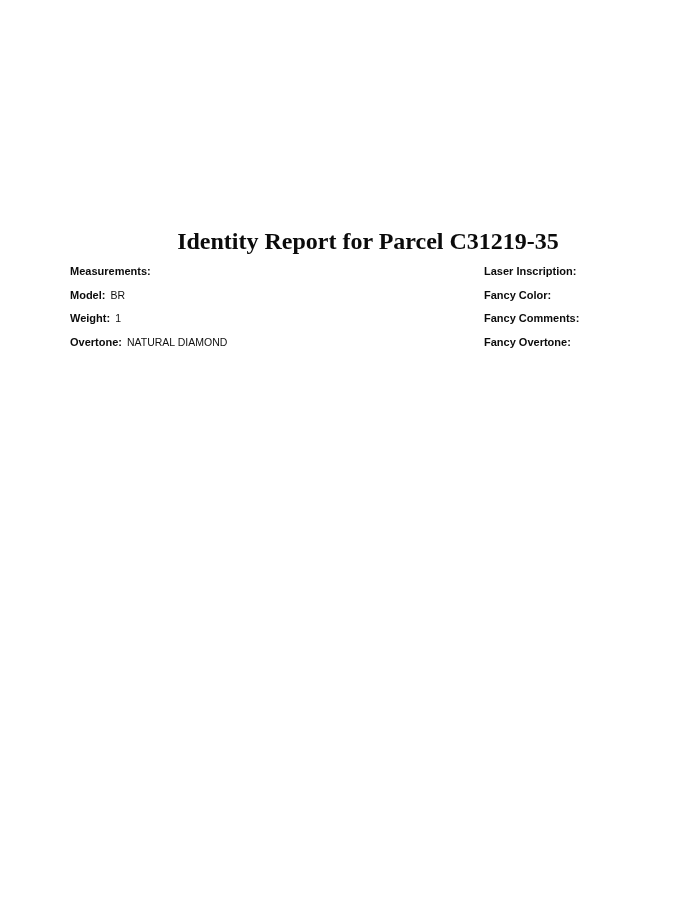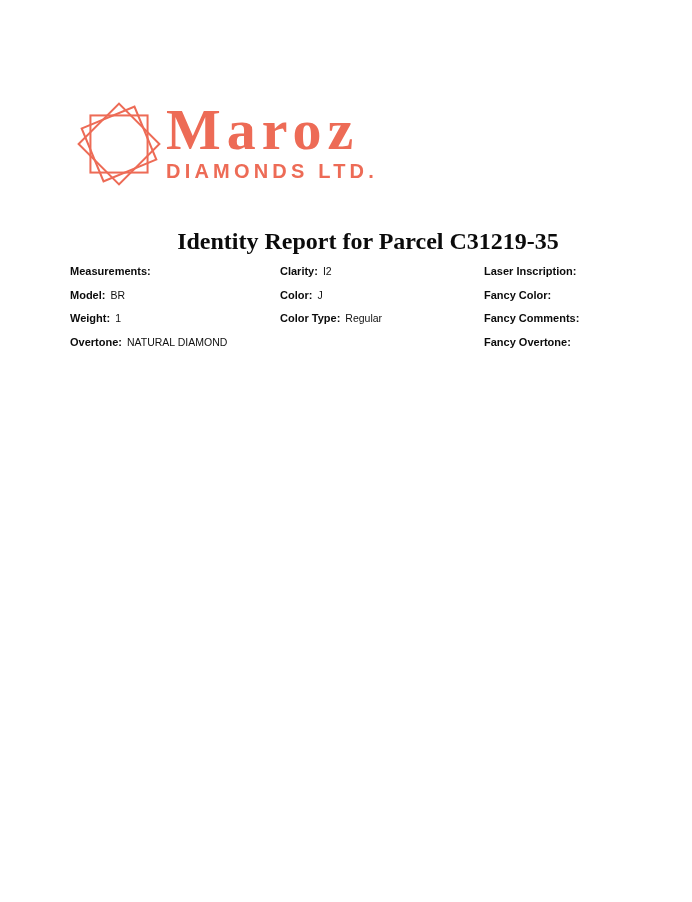--- a/index.html
+++ b/index.html
@@ -106,64 +106,40 @@
     font-size: 10px;
     font-weight: 400;
     color: #222222;
   }
 </style>
 </head>
 <body>
 
 <div class="page">
 
-  <header class="logo">
-    <svg class="logo-icon" viewBox="0 0 100 100" aria-hidden="true">
-      <g fill="none" stroke="var(--accent, #ED6B56)" stroke-width="2.4">
-        <rect x="16" y="16" width="68" height="68"></rect>
-        <rect x="16" y="16" width="68" height="68" transform="rotate(45 50 50)"></rect>
-        <rect x="16" y="16" width="68" height="68" transform="rotate(67.5 50 50)"></rect>
-      </g>
-    </svg>
-    <div class="logo-text">
-      <div class="brand-name">Maroz</div>
-      <div class="brand-subtitle">DIAMONDS LTD.</div>
-    </div>
-  </header>
 
   <h1 class="report-title">Identity Report for Parcel C31219-35</h1>
 
   <section class="fields">
 
     <div class="col col-left">
       <div class="field-row">
         <span class="lbl">Measurements:</span><span class="val"></span>
       </div>
       <div class="field-row">
         <span class="lbl">Model:</span><span class="val">BR</span>
       </div>
       <div class="field-row">
         <span class="lbl">Weight:</span><span class="val">1</span>
       </div>
       <div class="field-row">
         <span class="lbl">Overtone:</span><span class="val">NATURAL DIAMOND</span>
       </div>
     </div>
 
-    <div class="col col-middle">
-      <div class="field-row">
-        <span class="lbl">Clarity:</span><span class="val">I2</span>
-      </div>
-      <div class="field-row">
-        <span class="lbl">Color:</span><span class="val">J</span>
-      </div>
-      <div class="field-row">
-        <span class="lbl">Color Type:</span><span class="val">Regular</span>
-      </div>
-    </div>
 
     <div class="col col-right">
       <div class="field-row">
         <span class="lbl">Laser Inscription:</span><span class="val"></span>
       </div>
       <div class="field-row">
         <span class="lbl">Fancy Color:</span><span class="val"></span>
       </div>
       <div class="field-row">
         <span class="lbl">Fancy Comments:</span><span class="val"></span>

